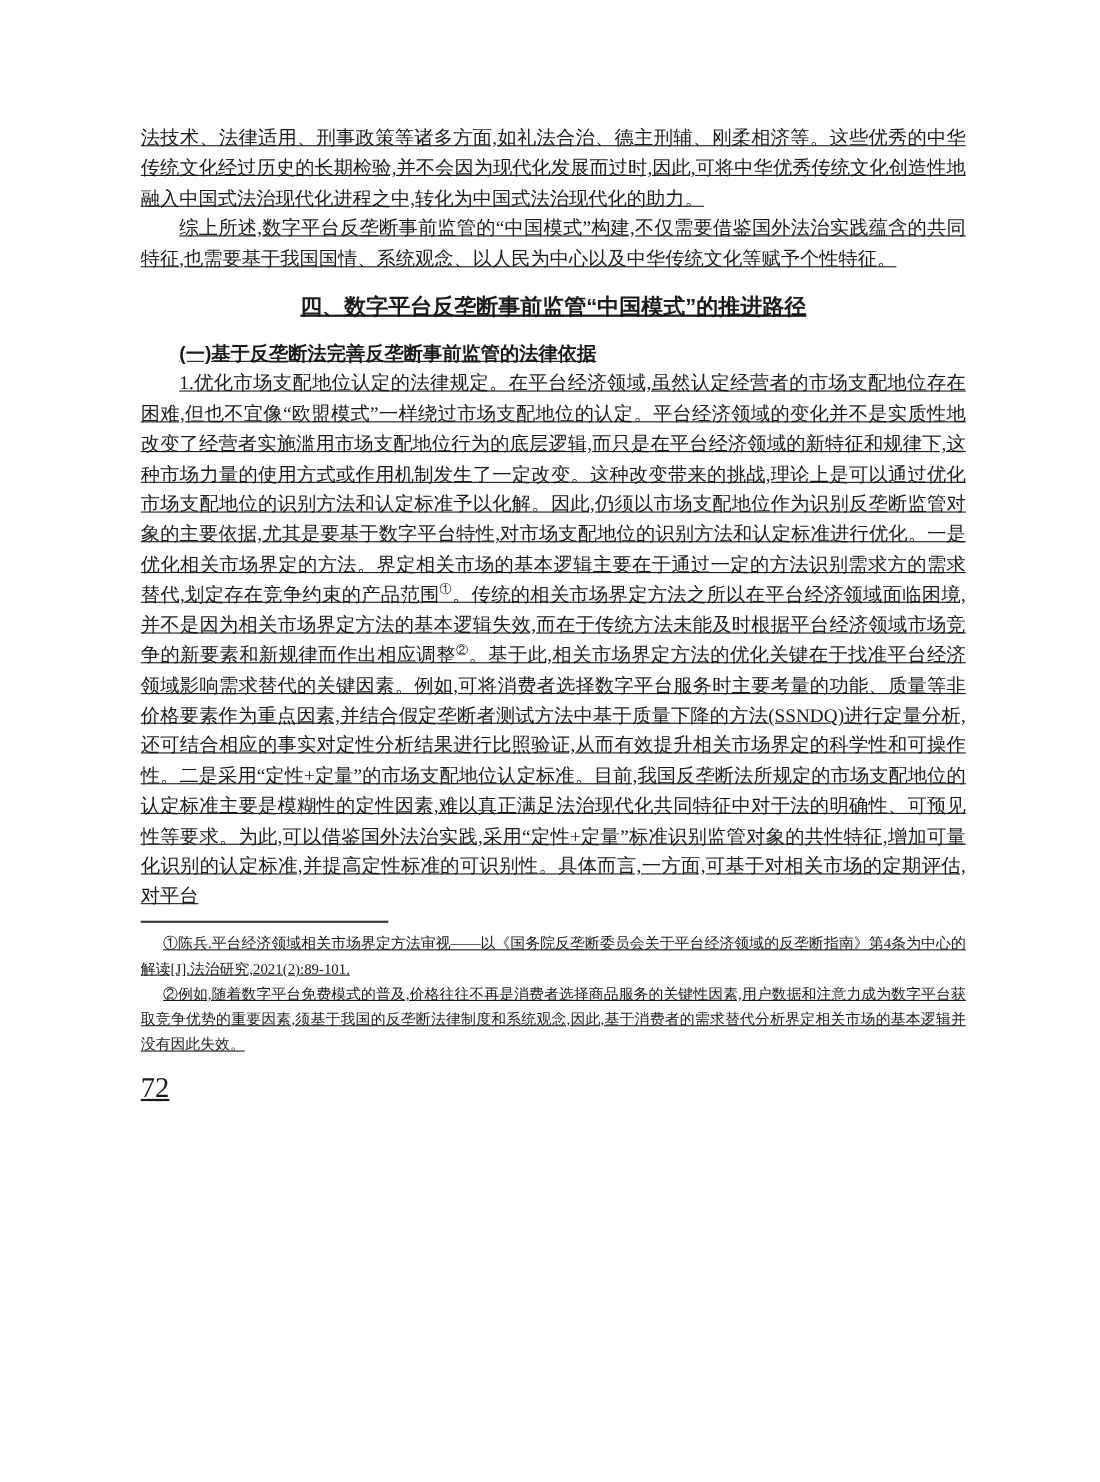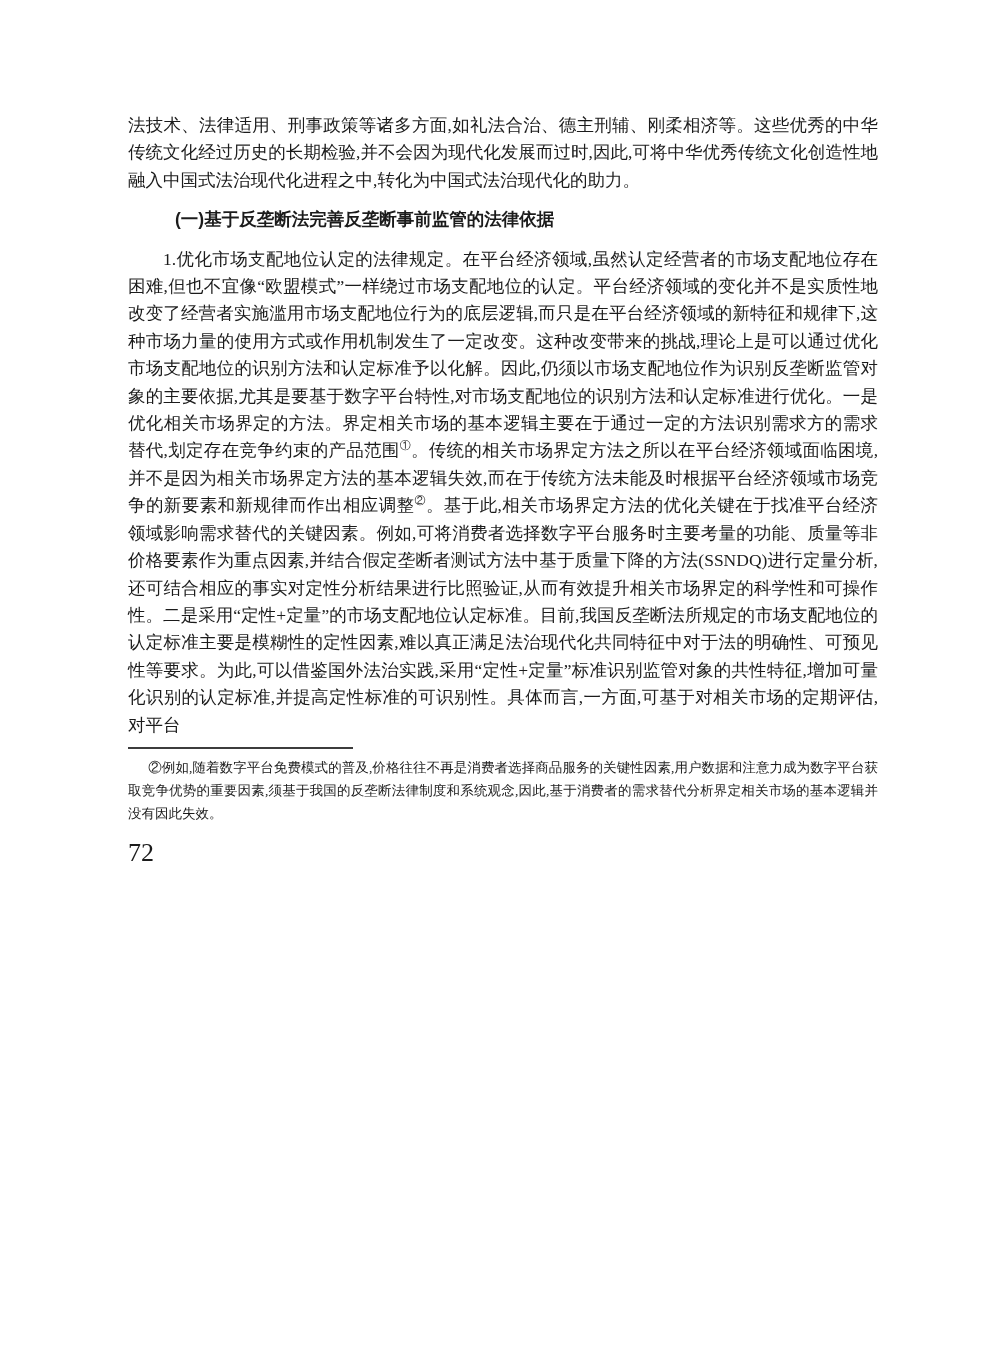--- a/index.html
+++ b/index.html
@@ -12,20 +12,21 @@
     height: 1347px;
     color: #1b1b1b;
     overflow: hidden;
   }
   .page {
     box-sizing: border-box;
     width: 1000px;
     height: 1313px;
     padding: 112px 122px 0 128px;
     background: #ffffff;
+    text-decoration: underline;
   }
   .body-para {
     margin: 0;
     font-family: "Liberation Serif", "DejaVu Serif", serif;
     font-size: 17.5px;
     line-height: 27.4px;
     text-align: justify;
     text-indent: 2em;
     word-break: break-all;
   }
@@ -35,21 +36,21 @@
   .main-heading {
     margin: 15px 0 14px 0;
     font-family: "Liberation Sans", "DejaVu Sans", sans-serif;
     font-weight: bold;
     font-size: 20px;
     line-height: 30px;
     text-align: center;
     text-indent: 0;
   }
   .sub-heading {
-    margin: 12px;
+    margin: 0;
     font-family: "Liberation Sans", "DejaVu Sans", sans-serif;
     font-weight: bold;
     font-size: 17.5px;
     line-height: 27.4px;
     text-indent: 2em;
     text-align: justify;
   }
   sup.fn-ref {
     font-size: 11px;
     line-height: 0;
@@ -80,28 +81,31 @@
     line-height: 24px;
   }
 </style>
 </head>
 <body>
 
 <div class="page">
 
   <p class="body-para no-indent">法技术、法律适用、刑事政策等诸多方面,如礼法合治、德主刑辅、刚柔相济等。这些优秀的中华传统文化经过历史的长期检验,并不会因为现代化发展而过时,因此,可将中华优秀传统文化创造性地融入中国式法治现代化进程之中,转化为中国式法治现代化的助力。</p>
 
+  <p class="body-para">综上所述,数字平台反垄断事前监管的“中国模式”构建,不仅需要借鉴国外法治实践蕴含的共同特征,也需要基于我国国情、系统观念、以人民为中心以及中华传统文化等赋予个性特征。</p>
 
+  <h2 class="main-heading">四、数字平台反垄断事前监管“中国模式”的推进路径</h2>
 
 
   <h3 class="sub-heading">(一)基于反垄断法完善反垄断事前监管的法律依据</h3>
 
 
   <p class="body-para"><span>1.优化市场支配地位认定的法律规定。在平台经济领域,虽然认定经营者的市场支配地位存在困难,但也不宜像“欧盟模式”一样绕过市场支配地位的认定。平台经济领域的变化并不是实质性地改变了经营者实施滥用市场支配地位行为的底层逻辑,而只是在平台经济领域的新特征和规律下,这种市场力量的使用方式或作用机制发生了一定改变。这种改变带来的挑战,理论上是可以通过优化市场支配地位的识别方法和认定标准予以化解。因此,仍须以市场支配地位作为识别反垄断监管对象的主要依据,尤其是要基于数字平台特性,对市场支配地位的识别方法和认定标准进行优化。一是优化相关市场界定的方法。界定相关市场的基本逻辑主要在于通过一定的方法识别需求方的需求替代,划定存在竞争约束的产品范围</span><sup class="fn-ref">①</sup><span>。传统的相关市场界定方法之所以在平台经济领域面临困境,并不是因为相关市场界定方法的基本逻辑失效,而在于传统方法未能及时根据平台经济领域市场竞争的新要素和新规律而作出相应调整</span><sup class="fn-ref">②</sup><span>。基于此,相关市场界定方法的优化关键在于找准平台经济领域影响需求替代的关键因素。例如,可将消费者选择数字平台服务时主要考量的功能、质量等非价格要素作为重点因素,并结合假定垄断者测试方法中基于质量下降的方法(SSNDQ)进行定量分析,还可结合相应的事实对定性分析结果进行比照验证,从而有效提升相关市场界定的科学性和可操作性。二是采用“定性+定量”的市场支配地位认定标准。目前,我国反垄断法所规定的市场支配地位的认定标准主要是模糊性的定性因素,难以真正满足法治现代化共同特征中对于法的明确性、可预见性等要求。为此,可以借鉴国外法治实践,采用“定性+定量”标准识别监管对象的共性特征,增加可量化识别的认定标准,并提高定性标准的可识别性。具体而言,一方面,可基于对相关市场的定期评估,对平台</span></p>
 
   <div class="footnotes">
     <div class="fn-divider"></div>
+    <p class="footnote">①陈兵.平台经济领域相关市场界定方法审视——以《国务院反垄断委员会关于平台经济领域的反垄断指南》第4条为中心的解读[J].法治研究,2021(2):89-101.</p>
     <p class="footnote">②例如,随着数字平台免费模式的普及,价格往往不再是消费者选择商品服务的关键性因素,用户数据和注意力成为数字平台获取竞争优势的重要因素,须基于我国的反垄断法律制度和系统观念,因此,基于消费者的需求替代分析界定相关市场的基本逻辑并没有因此失效。</p>
   </div>
 
   <div class="page-number">72</div>
 
 </div>
 
 </body></html>

